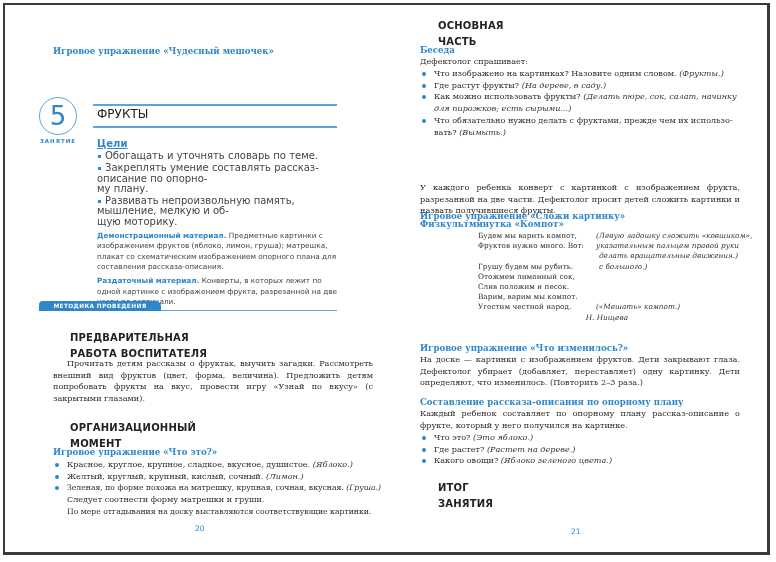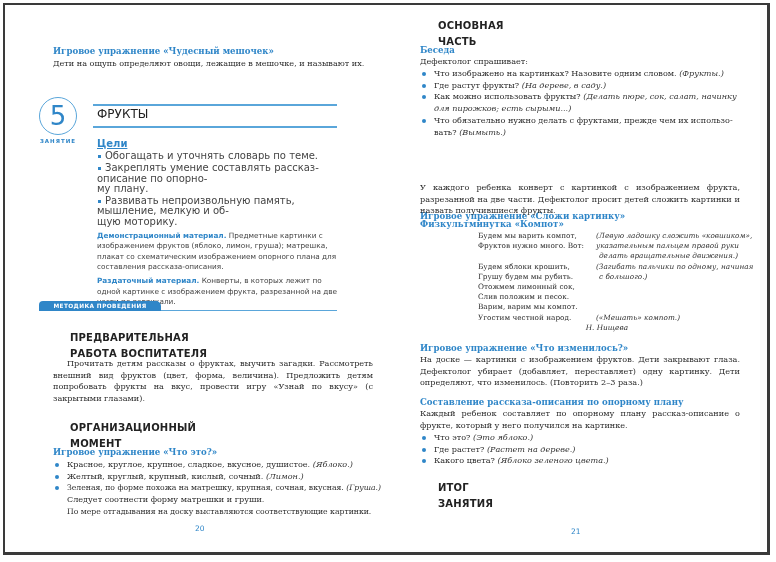--- a/index.html
+++ b/index.html
@@ -51,21 +51,20 @@
   .poem .r { font-style:italic; color:#333; }
 </style>
 </head>
 <body>
 
 <div class="frame">
 
   <div class="page left">
 
     <p class="h-blue abs" style="left:48px; top:40px;">Игровое упражнение «Чудесный мешочек»</p>
-    <p class="p abs" style="left:48px; top:53px; width:320px;">Дети на ощупь определяют овощи, лежащие в мешочке, и называют их.</p>
 
     <div class="lesson-circle">
       <span class="lesson-num">5</span>
     </div>
     <div class="lesson-label">ЗАНЯТИЕ</div>
 
     <div class="title-line" style="top:99px;"></div>
     <div class="lesson-title">ФРУКТЫ</div>
     <div class="title-line" style="top:121px;"></div>
 
@@ -134,24 +133,20 @@
       </div>
     <div class="row">
         <span class="l">Фруктов нужно много. Вот:</span>
         <span class="r">указательным пальцем правой руки</span>
       </div>
     <div class="row">
         <span class="l"></span>
         <span class="r" style="padding-left:3px;">делать вращательные движения.)</span>
       </div>
     <div class="row">
-        <span class="l">Будем яблоки крошить,</span>
-        <span class="r">(Загибать пальчики по одному, начиная</span>
-      </div>
-    <div class="row">
         <span class="l">Грушу будем мы рубить.</span>
         <span class="r" style="padding-left:3px;">с большого.)</span>
       </div>
     <div class="row">
         <span class="l">Отожмем лимонный сок,</span>
         <span class="r"></span>
       </div>
     <div class="row">
         <span class="l">Слив положим и песок.</span>
         <span class="r"></span>
@@ -171,21 +166,21 @@
 
   <div class="page right" style="pointer-events:none;">
     <p class="h-blue abs" style="left:27px; top:337px;">Игровое упражнение «Что изменилось?»</p>
     <p class="p abs" style="left:27px; top:349px; width:320px; text-align:justify;">На доске — картинки с изображением фруктов. Дети закрывают глаза. Дефектолог убирает (добавляет, переставляет) одну картинку. Дети определяют, что изменилось. (Повторить 2–3 раза.)</p>
 
     <p class="h-blue abs" style="left:27px; top:391px;">Составление рассказа-описания по опорному плану</p>
     <p class="p abs" style="left:27px; top:403px; width:320px; text-align:justify;">Каждый ребенок составляет по опорному плану рассказ-описание о фрукте, который у него получился на картинке.</p>
     <ul class="bul abs" style="left:27px; top:427px; width:320px;">
       <li><span class="dot"></span><span>Что это?</span> <span class="ital">(Это яблоко.)</span></li>
       <li><span class="dot"></span><span>Где растет?</span> <span class="ital">(Растет на дереве.)</span></li>
-      <li><span class="dot"></span><span>Какого цвета?</span> <span class="ital">(Яблоко зеленого цвета.)</span></li>
+      <li><span class="dot"></span><span>Какого овощи?</span> <span class="ital">(Яблоко зеленого цвета.)</span></li>
     </ul>
 
     <div class="abs" style="left:41px; top:473px;">
       <p class="section-head">ИТОГ</p>
       <p class="section-head">ЗАНЯТИЯ</p>
     </div>
 
     <div class="pagenum" style="left:178px; top:522px;">21</div>
   </div>
 </div>

